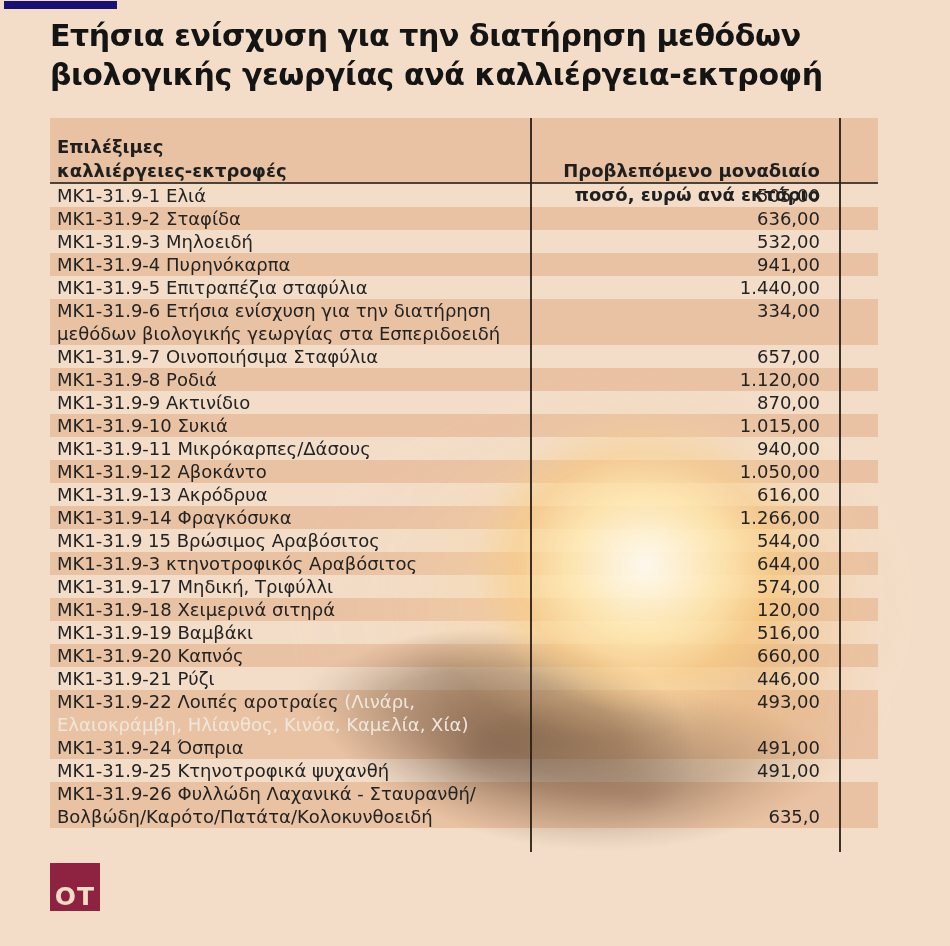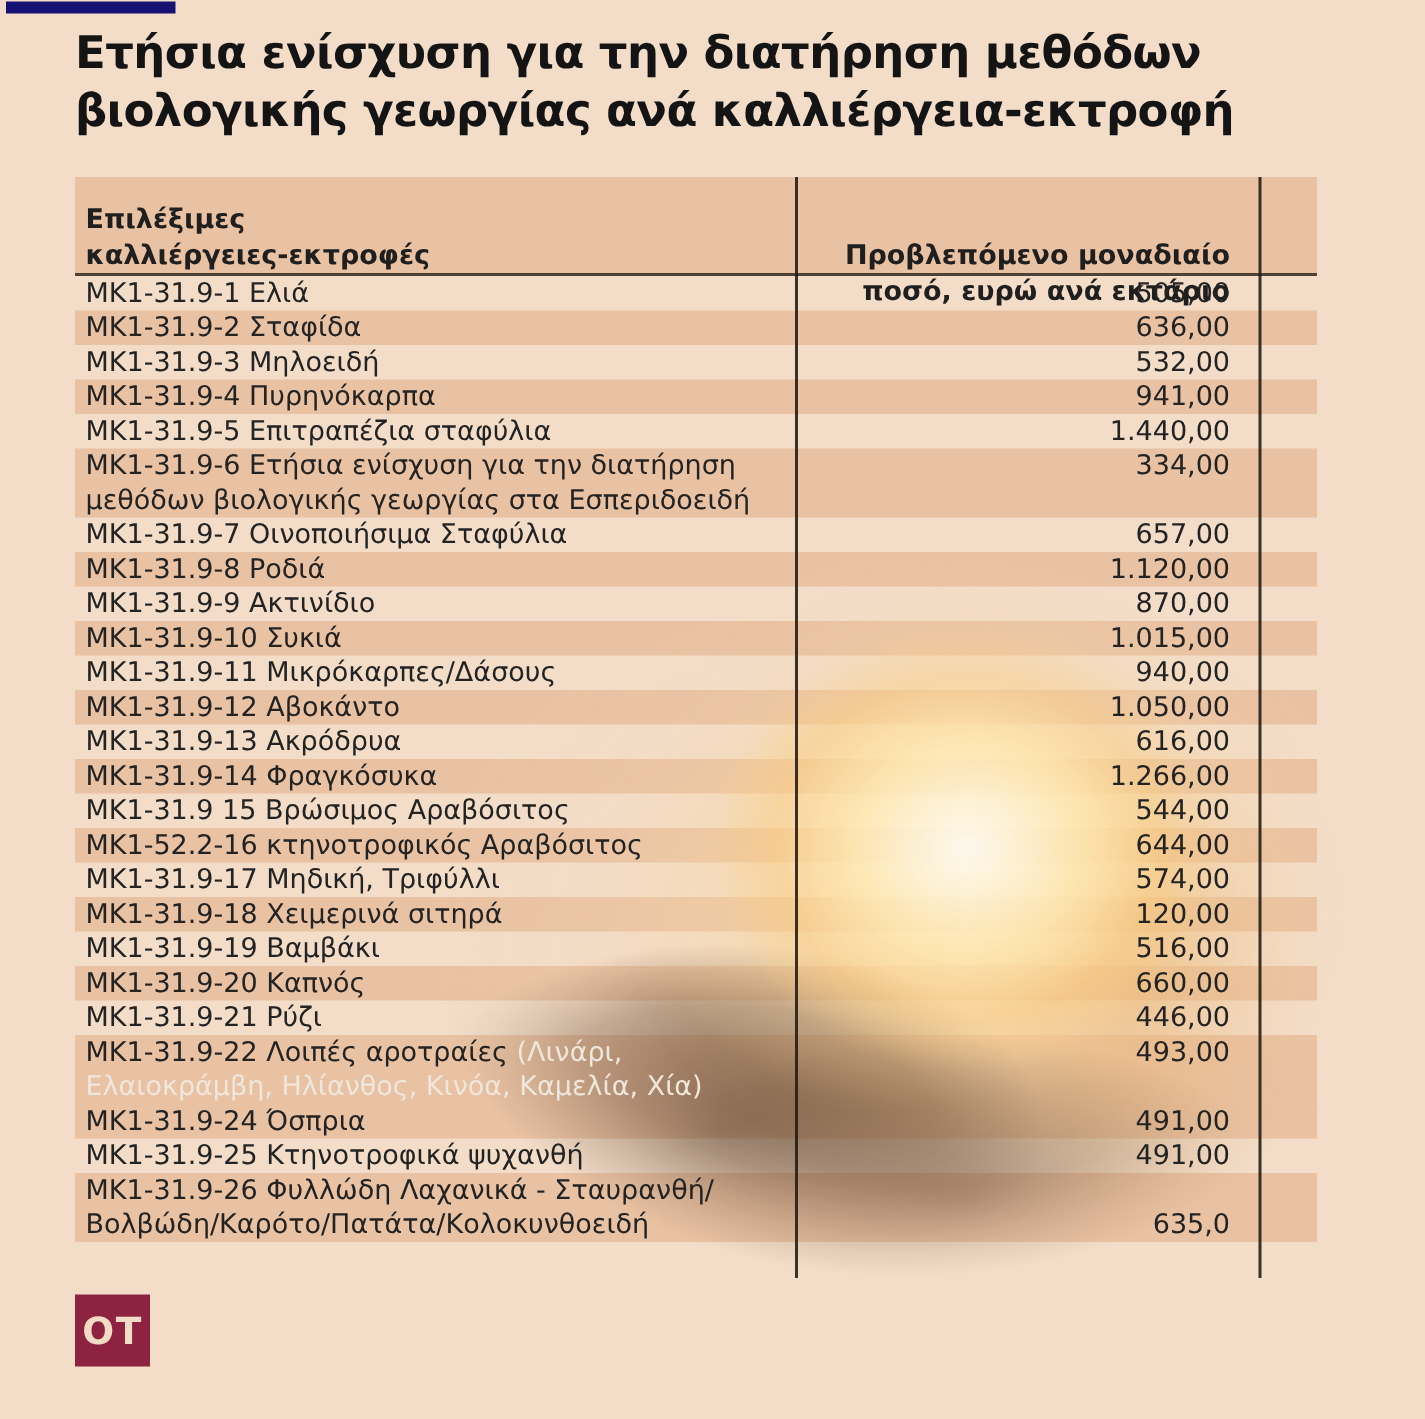--- a/index.html
+++ b/index.html
@@ -44,21 +44,21 @@
             position:relative;z-index:3;}
   .row.vbottom .val{align-self:flex-end;}
   .row .name .light{color:#efe7dc;}
 
   .vline{position:absolute;top:118px;width:2px;height:734px;background:rgba(38,30,21,.9);z-index:4;}
   .vline.v1{left:530px;}
   .vline.v2{left:839px;}
 
   
   .logo{position:absolute;left:50px;top:863px;width:50px;height:48px;background:#8d2340;z-index:5;
-        display:flex;align-items:center;justify-content:center;
+        display:flex;align-items:flex-end;justify-content:center;
         color:#f2dcc5;font-weight:700;font-size:25px;letter-spacing:1px;}
 </style>
 </head>
 <body>
 
 <div id="stage">
 
   <div class="topbar"></div>
 
   <div class="title">
@@ -134,21 +134,21 @@
         </div>
         <div class="row shaded">
           <div class="name">MK1-31.9-14 Φραγκόσυκα</div>
           <div class="val">1.266,00</div>
         </div>
         <div class="row">
           <div class="name">MK1-31.9 15 Βρώσιμος Αραβόσιτος</div>
           <div class="val">544,00</div>
         </div>
         <div class="row shaded">
-          <div class="name">MK1-52.2-16 κτηνοτροφικός Αραβόσιτος</div>
+          <div class="name">MK1-31.9-3 κτηνοτροφικός Αραβόσιτος</div>
           <div class="val">644,00</div>
         </div>
         <div class="row">
           <div class="name">MK1-31.9-17 Μηδική, Τριφύλλι</div>
           <div class="val">574,00</div>
         </div>
         <div class="row shaded">
           <div class="name">MK1-31.9-18 Χειμερινά σιτηρά</div>
           <div class="val">120,00</div>
         </div>

